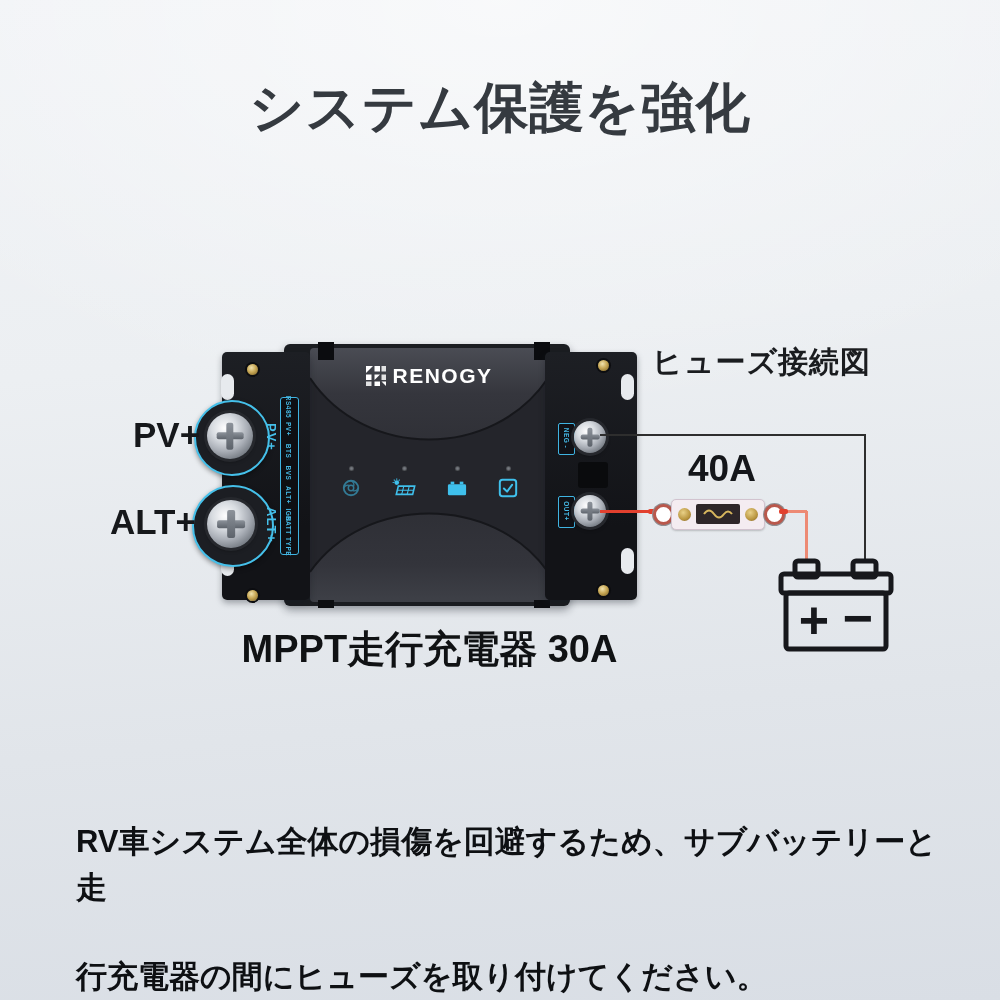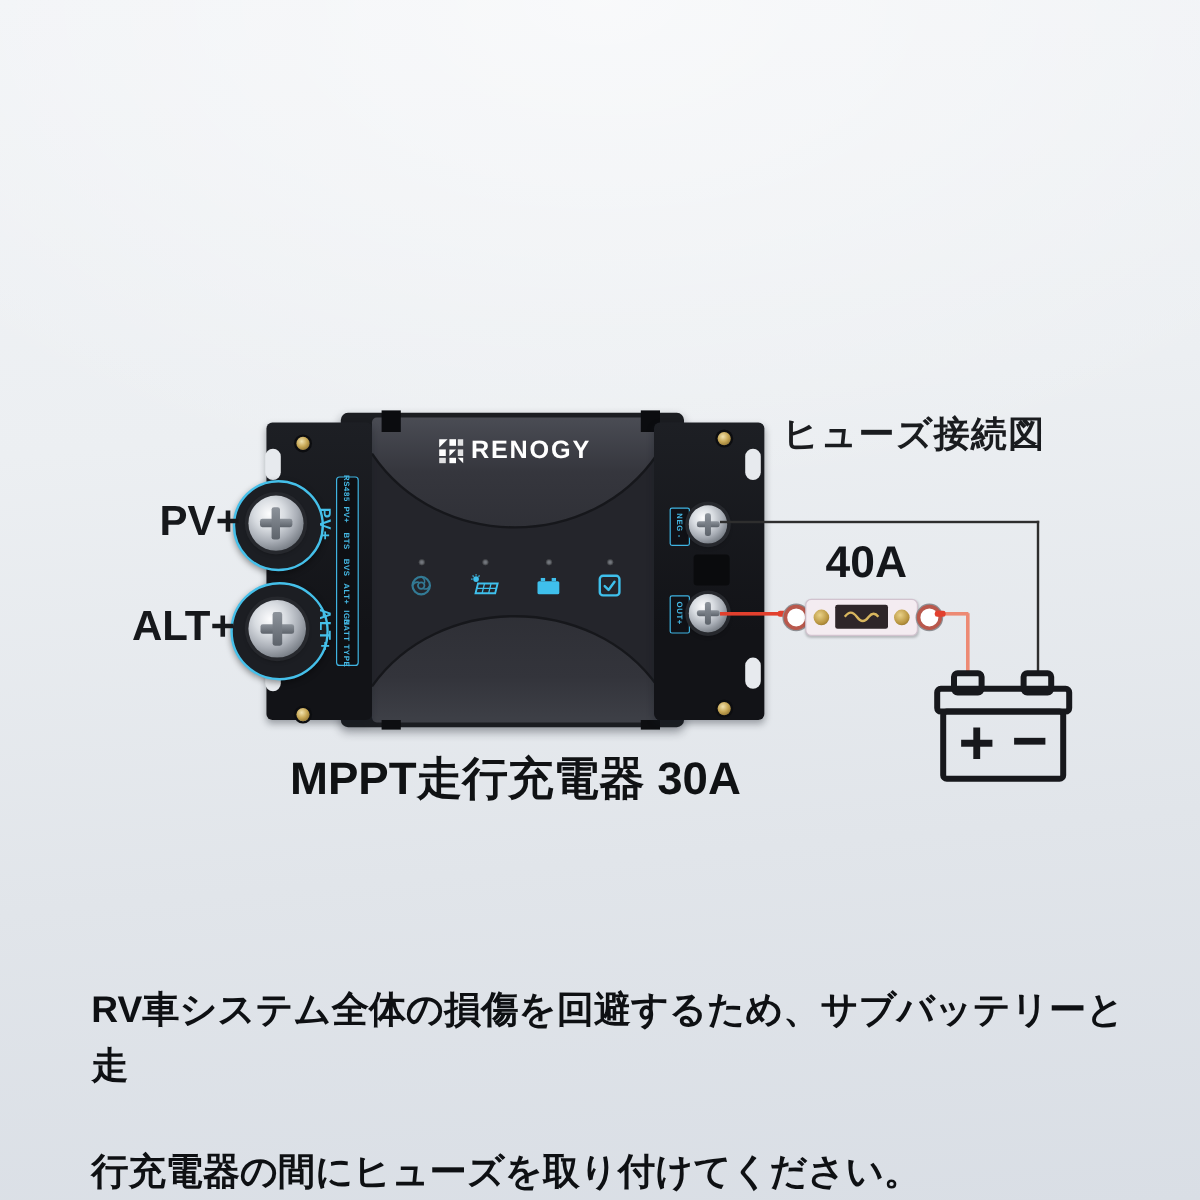--- a/index.html
+++ b/index.html
@@ -74,20 +74,21 @@
   .batwrap{left:778px;top:556px;width:118px;height:98px;}
   .batsign{position:absolute;font-weight:bold;color:#17181c;transform:translate(-50%,-52%);}
   
   .note{left:55px;top:776px;width:910px;font-size:31px;line-height:46px;color:#0e1013;font-weight:600;}
   .note .ind{margin-left:21px;margin-top:43px;}
 </style>
 </head>
 <body>
 
 <div class="abs title">
+  <div>システム保護を強化</div>
 </div>
 
 <div class="abs device">
 
   <div class="abs bodycenter"></div>
   <div class="abs panel">
     <svg class="abs" width="238" height="254" viewBox="0 0 238 254" style="left:0;top:0">
       <path d="M0,30 C55,112 183,112 238,30 L238,224 C183,146 55,146 0,224 Z" fill="#24252b"></path>
       <path d="M0,30 C55,112 183,112 238,30" fill="none" stroke="#16171b" stroke-width="2"></path>
       <path d="M0,224 C55,146 183,146 238,224" fill="none" stroke="#16171b" stroke-width="2"></path>

